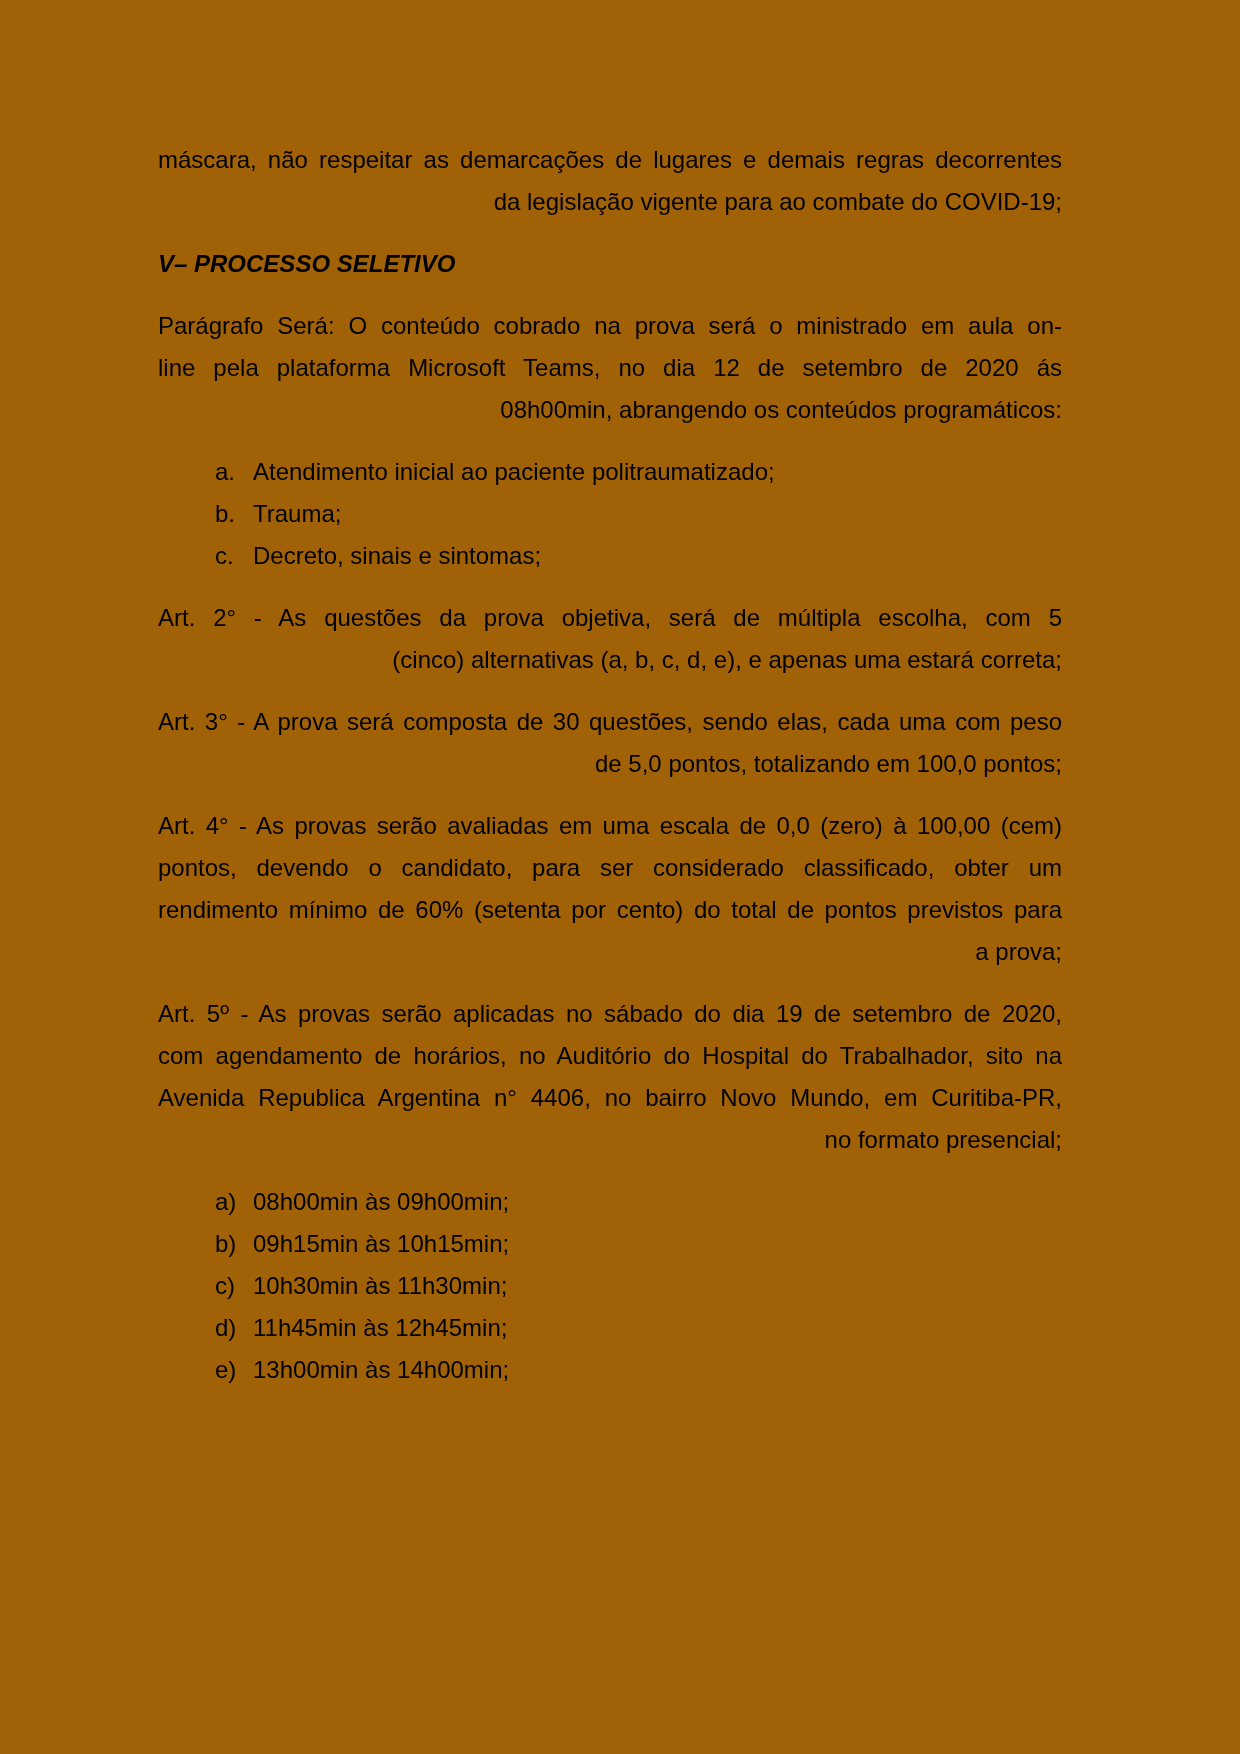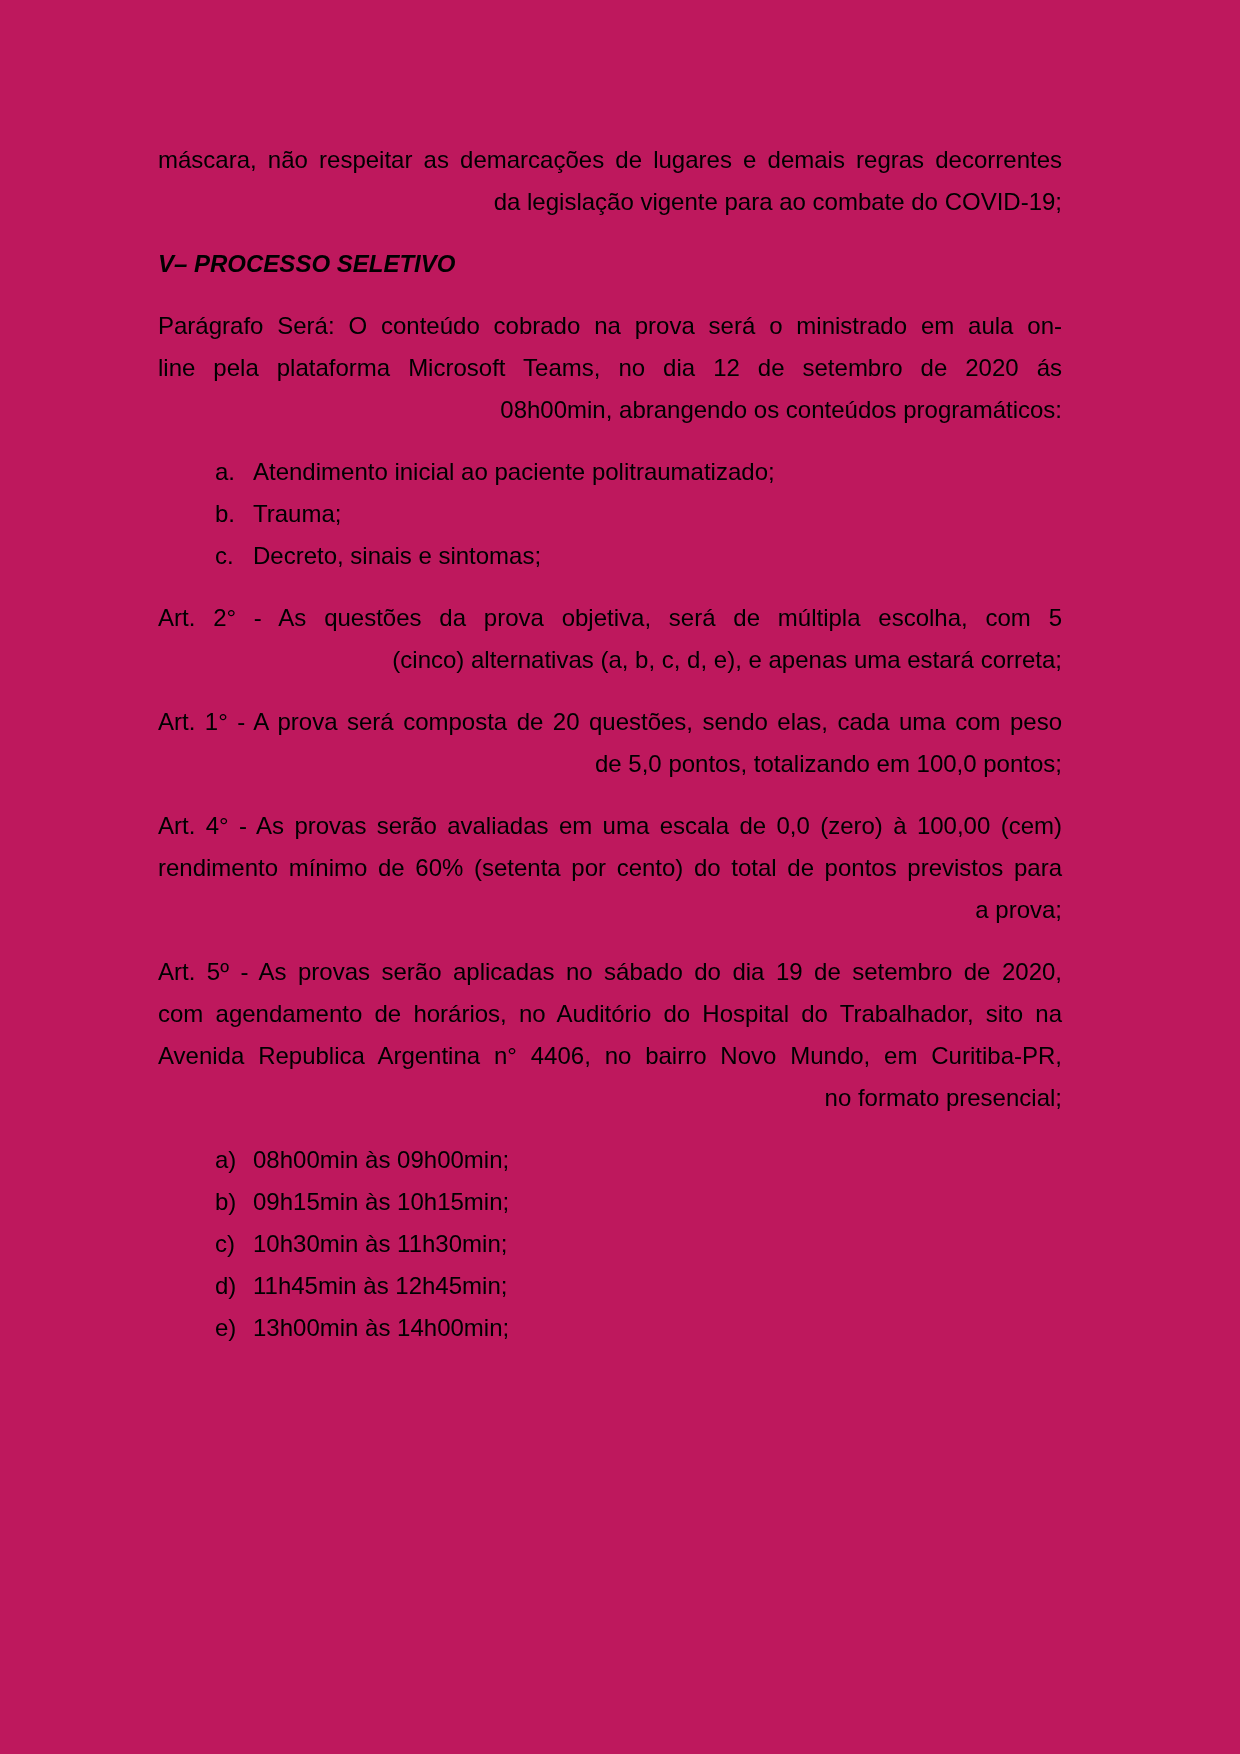--- a/index.html
+++ b/index.html
@@ -6,21 +6,21 @@
     margin: 0;
     padding: 0;
     background: #ffffff;
   }
   .page {
     position: relative;
     width: 1240px;
     height: 1754px;
     box-sizing: border-box;
     padding: 139px 178px 40px 158px;
-    background: #be185d;
+    background: #a16207;
     color: #000000;
     font-family: "Liberation Sans", "DejaVu Sans", sans-serif;
     font-size: 24px;
     line-height: 42px;
     overflow: hidden;
   }
   .block {
     margin: 0 0 20px 0;
   }
   .heading {
@@ -78,26 +78,27 @@
       <span class="text">Decreto, sinais e sintomas;</span>
     </div>
   </div>
 
   <div class="block">
     <div class="ln j">Art. 2° - As questões da prova objetiva, será de múltipla escolha, com 5</div>
     <div class="ln">(cinco) alternativas (a, b, c, d, e), e apenas uma estará correta;</div>
   </div>
 
   <div class="block">
-    <div class="ln j">Art. 1° - A prova será composta de 20 questões, sendo elas, cada uma com peso</div>
+    <div class="ln j">Art. 3° - A prova será composta de 30 questões, sendo elas, cada uma com peso</div>
     <div class="ln">de 5,0 pontos, totalizando em 100,0 pontos;</div>
   </div>
 
   <div class="block">
     <div class="ln j">Art. 4° - As provas serão avaliadas em uma escala de 0,0 (zero) à 100,00 (cem)</div>
+    <div class="ln j">pontos, devendo o candidato, para ser considerado classificado, obter um</div>
     <div class="ln j">rendimento mínimo de 60% (setenta por cento) do total de pontos previstos para</div>
     <div class="ln">a prova;</div>
   </div>
 
   <div class="block">
     <div class="ln j">Art. 5º - As provas serão aplicadas no sábado do dia 19 de setembro de 2020,</div>
     <div class="ln j">com agendamento de horários, no Auditório do Hospital do Trabalhador, sito na</div>
     <div class="ln j">Avenida Republica Argentina n° 4406, no bairro Novo Mundo, em Curitiba-PR,</div>
     <div class="ln">no formato presencial;</div>
   </div>

